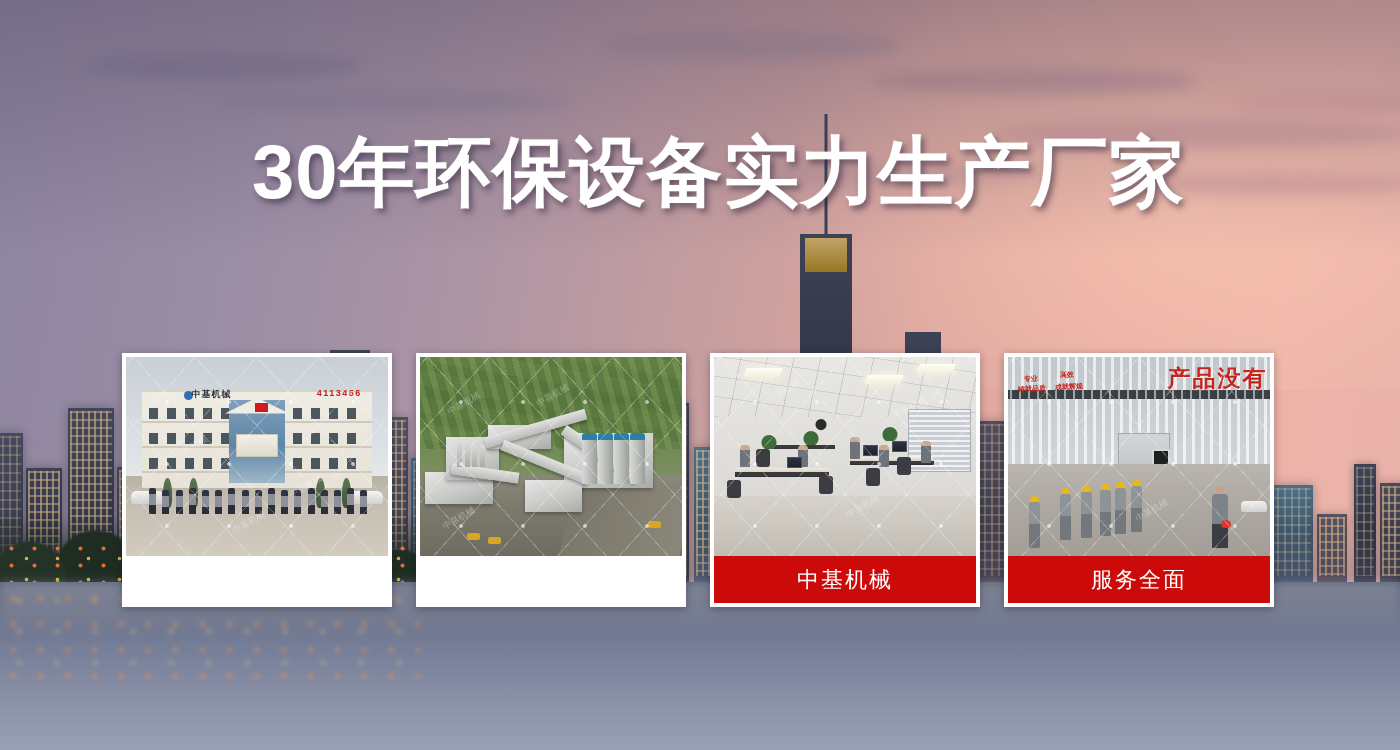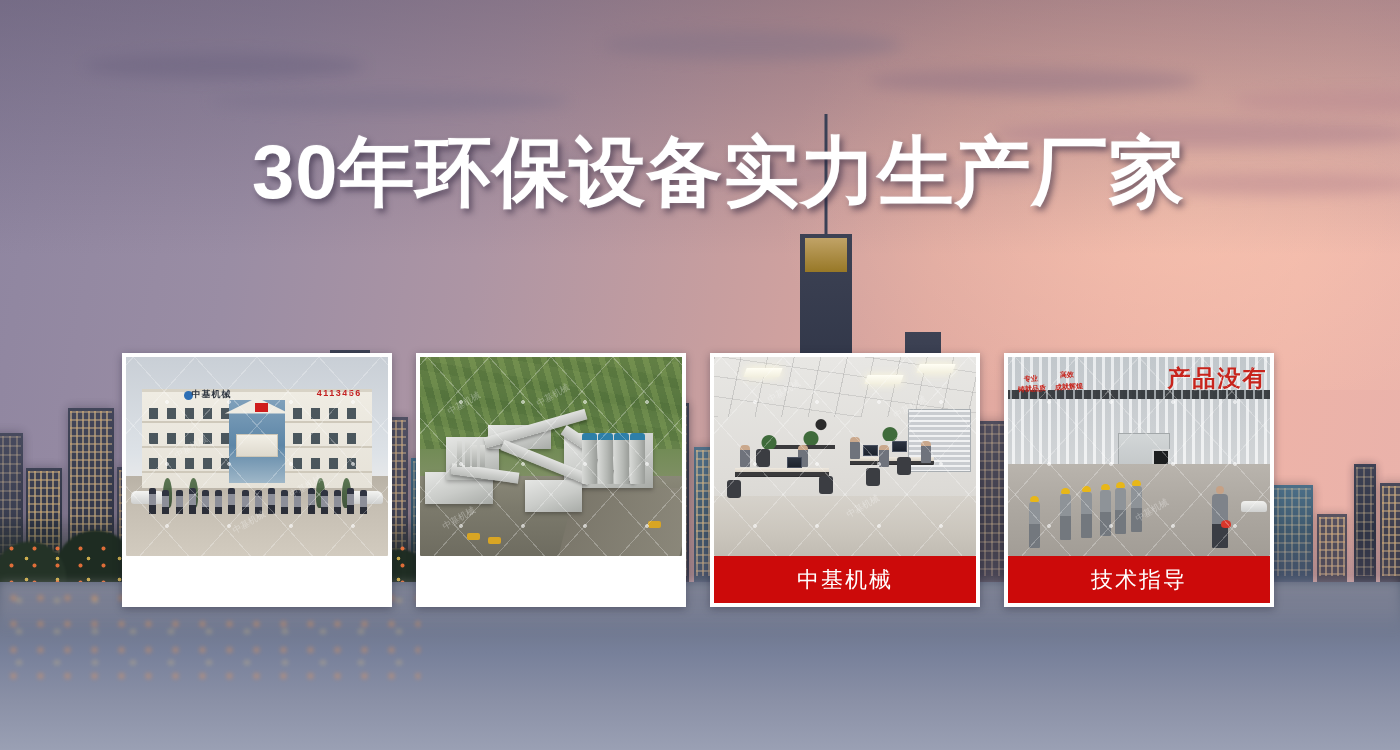--- a/index.html
+++ b/index.html
@@ -752,17 +752,17 @@
         <div class="p4-mgr">
           <span class="head"></span>
             <span class="body"></span>
             <span class="hat"></span>
         </div>
 
         <div class="wm-mesh"></div>
         <div class="wm-dots"></div>
         <div class="wm-tag" style="left:48%; top:74%">中基机械</div>
       </div>
-      <div class="card-label">技术指导</div>
+      <div class="card-label">服务全面</div>
     </div>
 
   </div>
 </div>
 
 </body></html>

